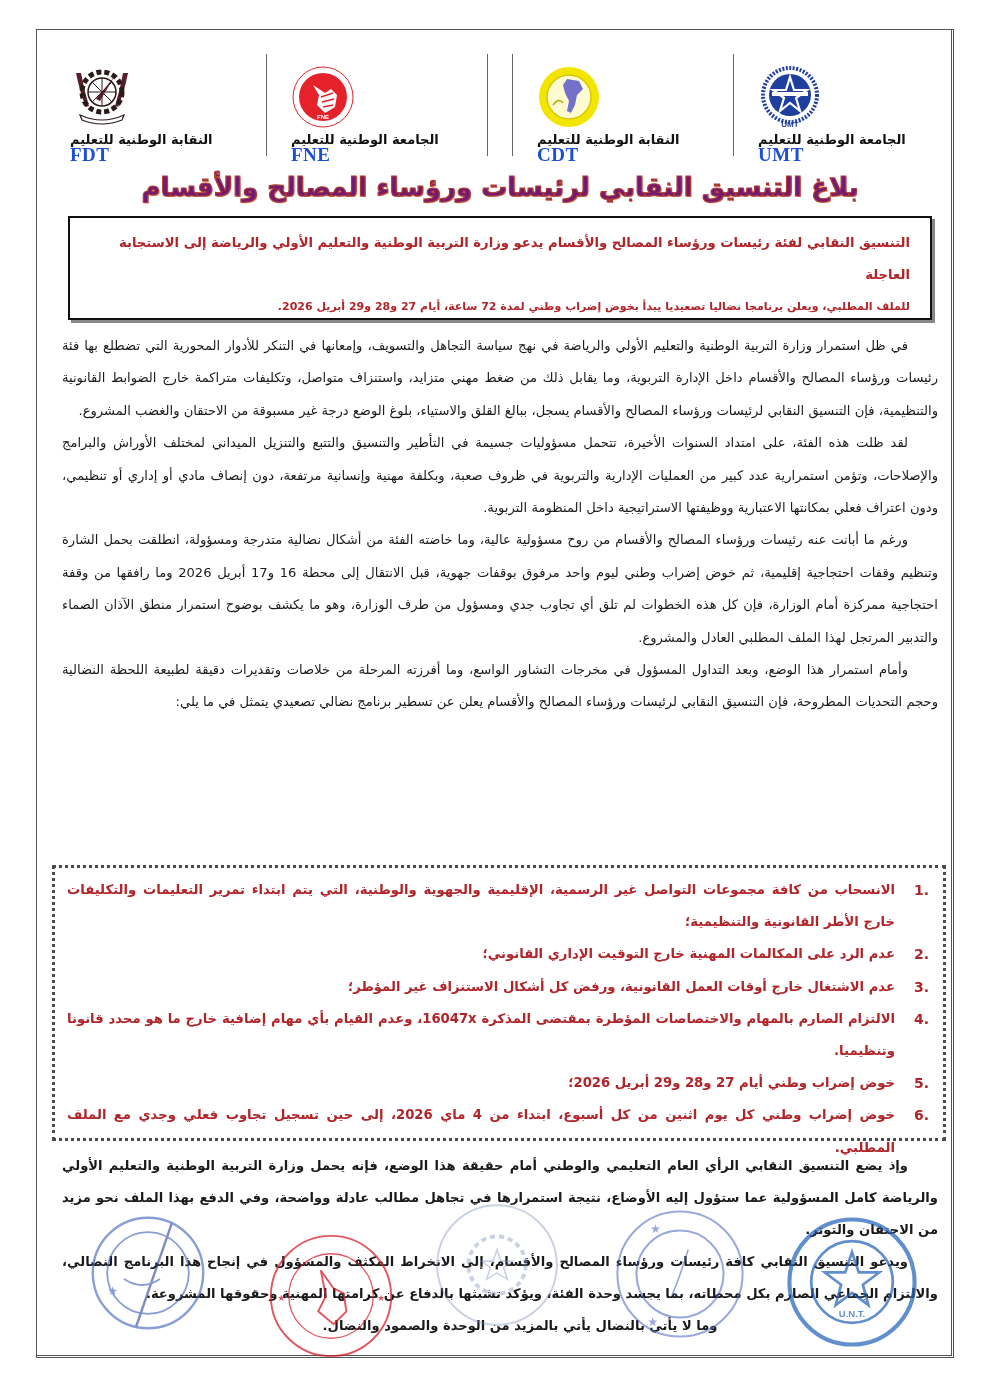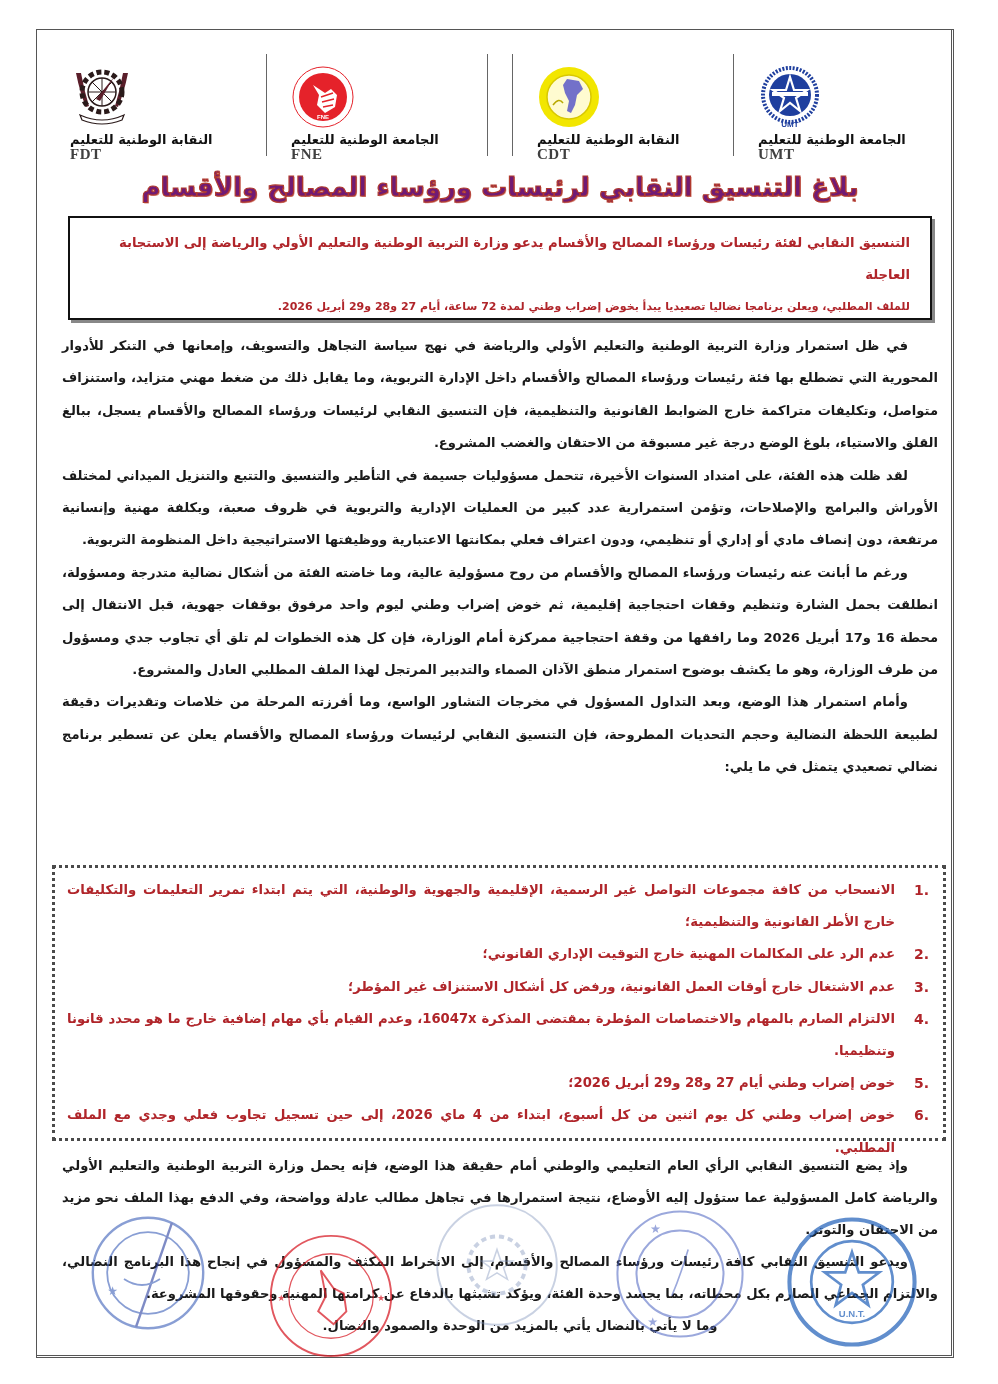--- a/index.html
+++ b/index.html
@@ -17,21 +17,21 @@
       position: absolute; left: 70px; top: 50px; width: 860px; height: 112px;
       display: flex; flex-direction: row-reverse; justify-content: space-between; align-items: stretch;
     }
     .logo-cell {
       width: 172px; display: flex; flex-direction: column; align-items: flex-start; justify-content: flex-end;
       position: relative;
     }
     .logo-sep { width: 1px; background: #666; margin: 4px 0 6px 0; }
     .logo-emblem { width: 64px; height: 64px; margin-bottom: 4px; }
     .logo-name { direction: rtl; font-size: 13px; font-weight: bold; color: #111; line-height: 14px; font-family: "DejaVu Sans", sans-serif; }
-    .logo-abbr { font-family: "Liberation Serif", serif; font-weight: bold; font-size: 15px; line-height: 15px; color: #404040; letter-spacing: 0.5px; }
+    .logo-abbr { font-family: "Liberation Serif", serif; font-weight: bold; font-size: 19px; line-height: 15px; color: #1d4ed8; letter-spacing: 0.5px; }
 
     
     .doc-title {
       position: absolute; left: 100px; top: 163px; width: 800px; height: 48px;
       text-align: center; direction: rtl;
       font-family: "DejaVu Sans", sans-serif; font-weight: bold; font-size: 26px; line-height: 48px;
       color: #701a75;
       -webkit-text-stroke: 1.2px #b03a2e;
       text-shadow: 1px 1px 0 #d98b82;
     }
@@ -42,21 +42,21 @@
       border: 2px solid #111; box-shadow: 3px 3px 0 #888;
       direction: rtl; text-align: right; padding: 9px 20px 0 14px;
       color: #b0252a; font-weight: bold; font-size: 13.2px; line-height: 32px;
     }
     .notice-box .line2 { font-size: 11px; }
 
     
     .body-text {
       position: absolute; left: 62px; width: 876px;
       direction: rtl; text-align: justify; text-align-last: right;
-      font-size: 13.1px; font-weight: bold; color: #1a1a1a; line-height: 32.4px;
+      font-size: 13.1px; font-weight: normal; color: #1a1a1a; line-height: 32.4px;
     }
     .body-text p { text-indent: 30px; }
 
     
     .demands-box {
       position: absolute; left: 52px; top: 865px; width: 894px; height: 276px;
       border: 3px dotted #4a4a4a;
       direction: rtl; padding: 6px 14px 0 12px;
     }
     .demands-list { list-style: none; }

